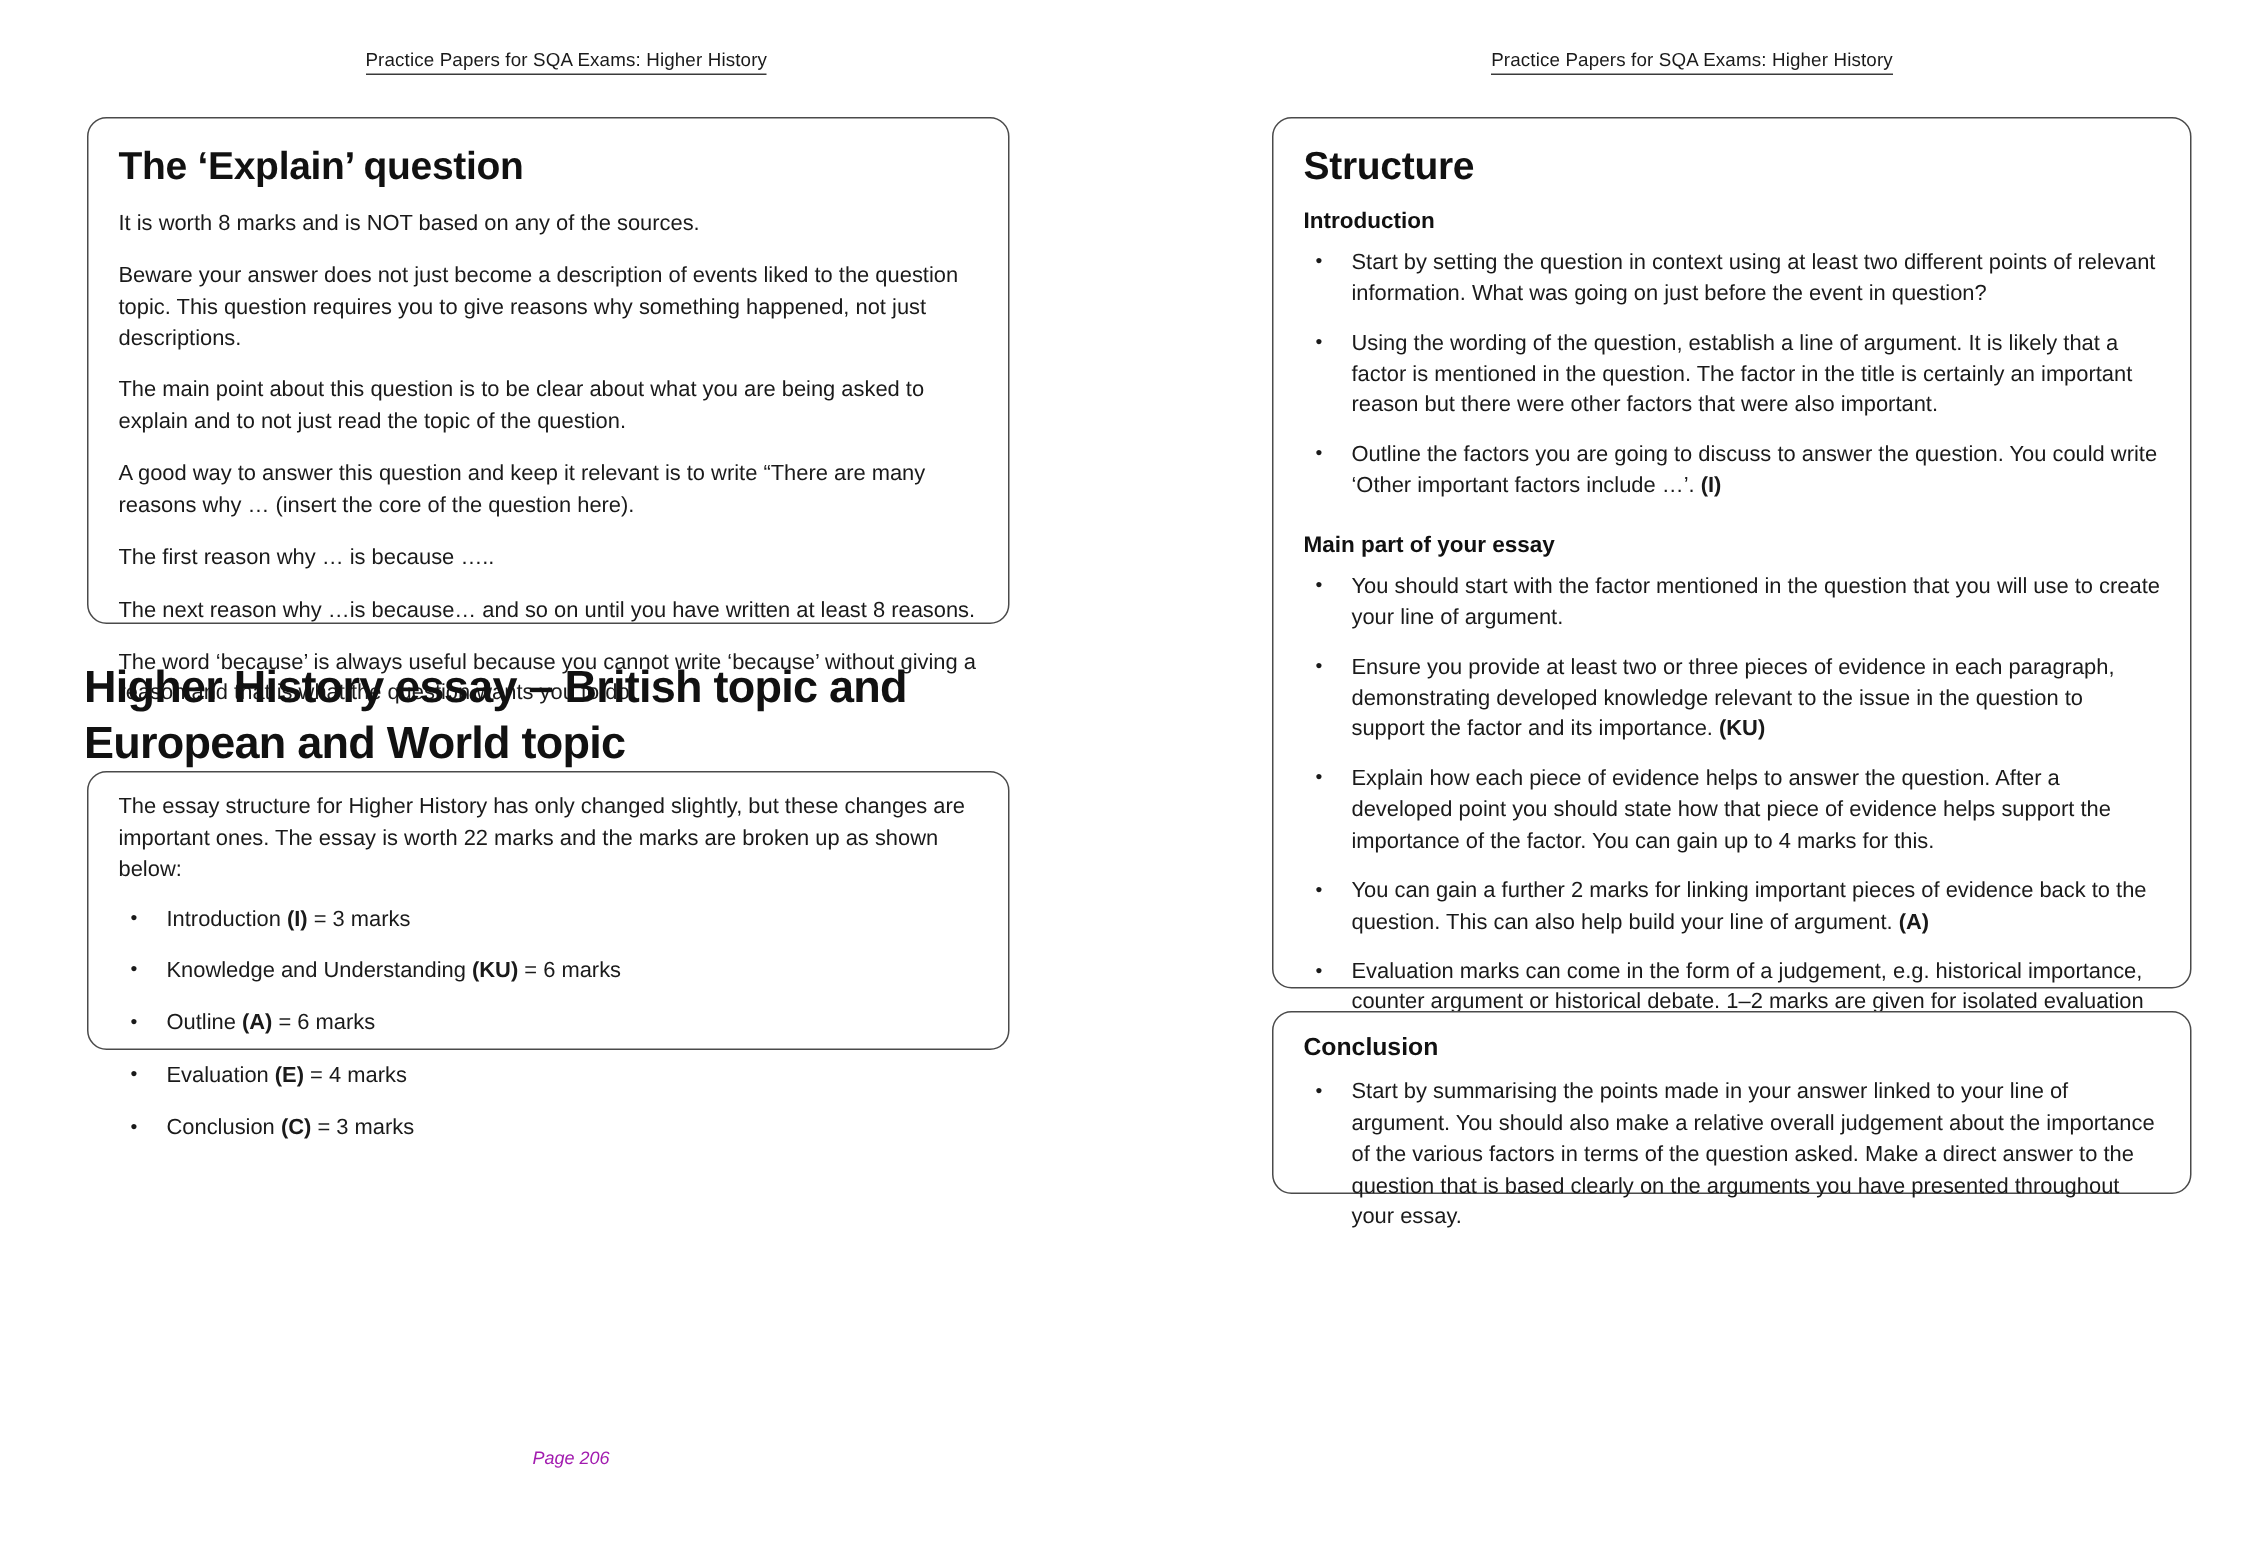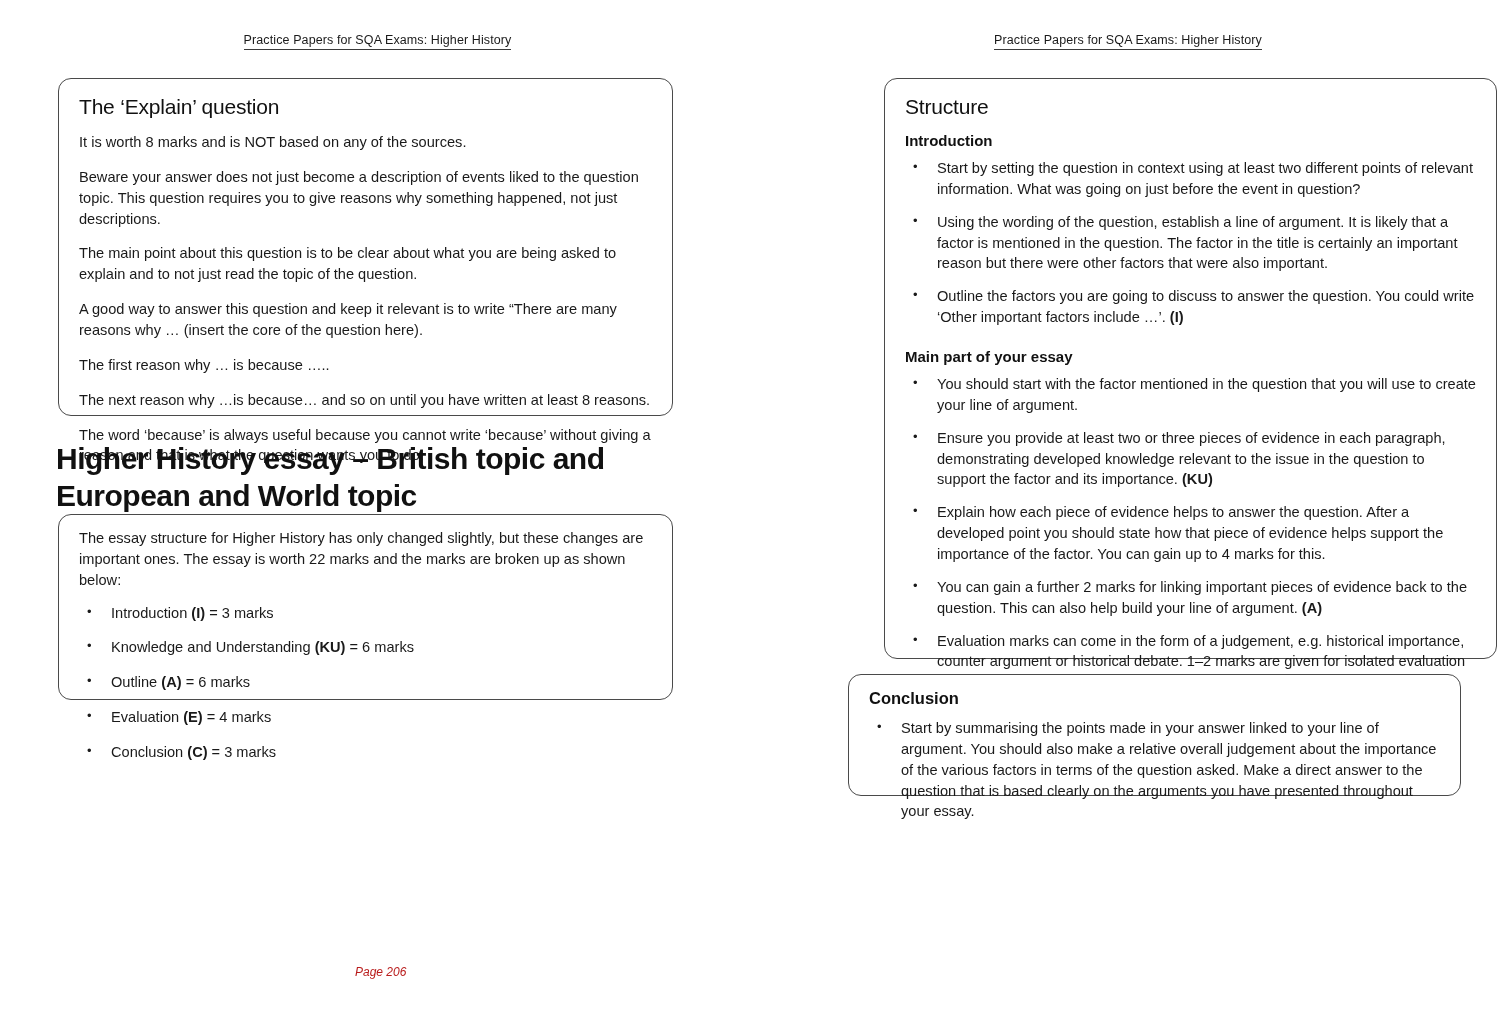--- a/index.html
+++ b/index.html
@@ -51,22 +51,22 @@
   
   .box {
     position: absolute;
     border: 1.3px solid #4a4a4a;
     border-radius: 13px;
     box-sizing: border-box;
     background: #ffffff;
   }
 
   .box-title {
-    font-size: 21px;
-    font-weight: normal;
+    font-size: 26px;
+    font-weight: bold;
     letter-spacing: -.2px;
     margin: 0 0 13px 0;
     color: #111;
   }
 
   .sub-head {
     font-size: 15px;
     font-weight: bold;
     margin: 0 0 9px 0;
     color: #111;
@@ -116,21 +116,21 @@
     color: #111;
     margin: 0;
   }
 
   
   .folio {
     position: absolute;
     bottom: 24px;
     font-size: 12px;
     font-style: italic;
-    color: #b91c1c;
+    color: #a21caf;
   }
   .page-left .folio { left: 355px; }
 
   b, strong { font-weight: bold; }
 </style>
 </head>
 <body>
 
 <div class="spread">
 
@@ -176,21 +176,21 @@
 
     <div class="folio">Page 206</div>
   </div>
 
   <div class="page page-right">
 
     <div class="running-head">
       <span class="rh-text">Practice Papers for SQA Exams: Higher History</span>
     </div>
 
-    <div class="box" style="left:98px; top:78px; width:613px; height:581px; padding:16px 20px 0 20px;margin-left:36px;">
+    <div class="box" style="left:98px; top:78px; width:613px; height:581px; padding:16px 20px 0 20px;">
       <h2 class="box-title">Structure</h2>
 
       <h3 class="sub-head">Introduction</h3>
       <ul class="bullets">
         <li>
           <span>Start by setting the question in context using at least two different points of relevant information. What was going on just before the event in question?</span><b></b>
         </li>
         <li>
           <span>Using the wording of the question, establish a line of argument. It is likely that a factor is mentioned in the question. The factor in the title is certainly an important reason but there were other factors that were also important.</span><b></b>
         </li>

